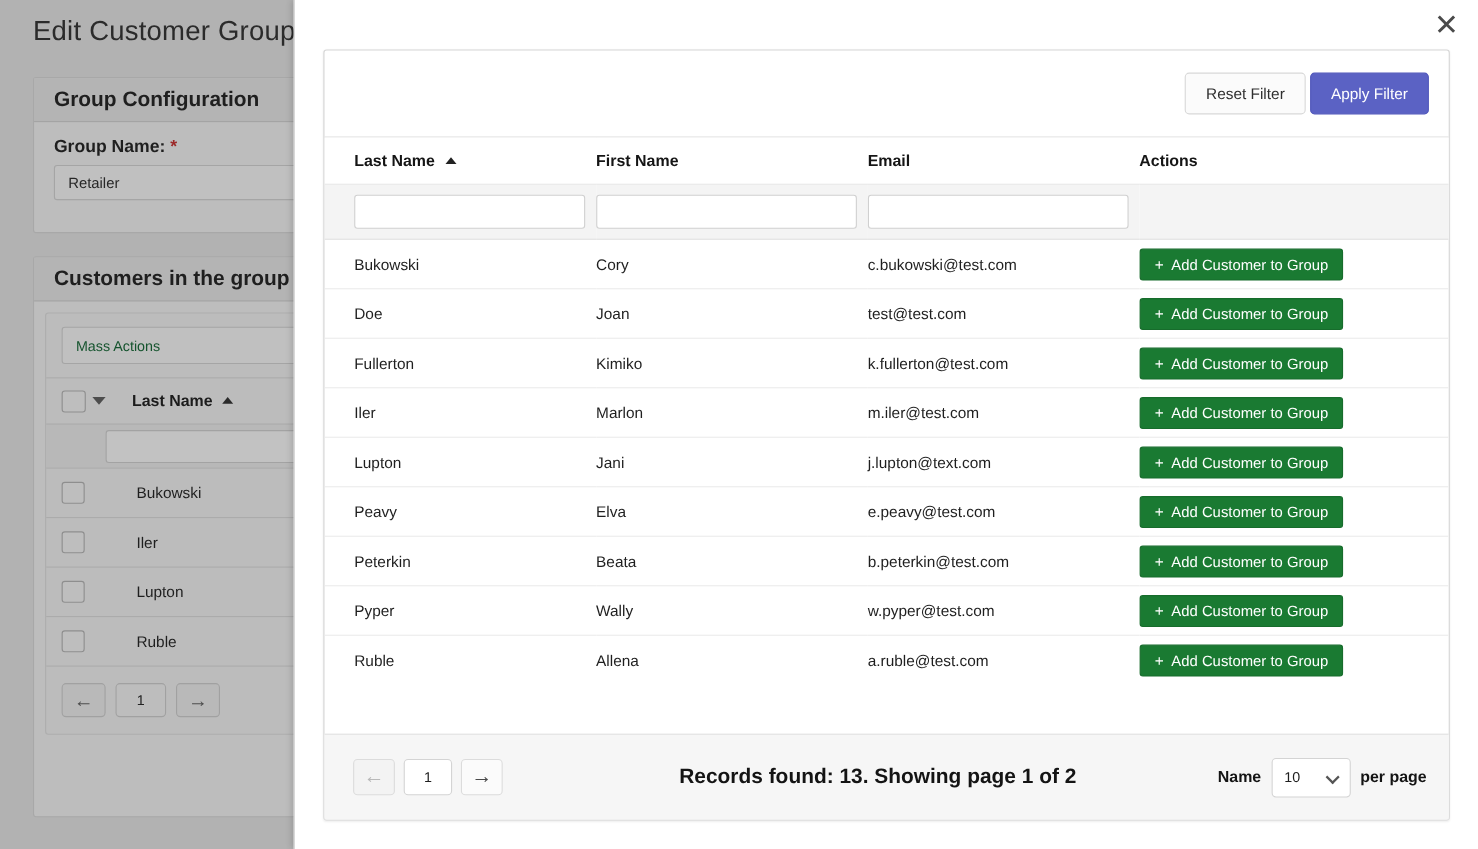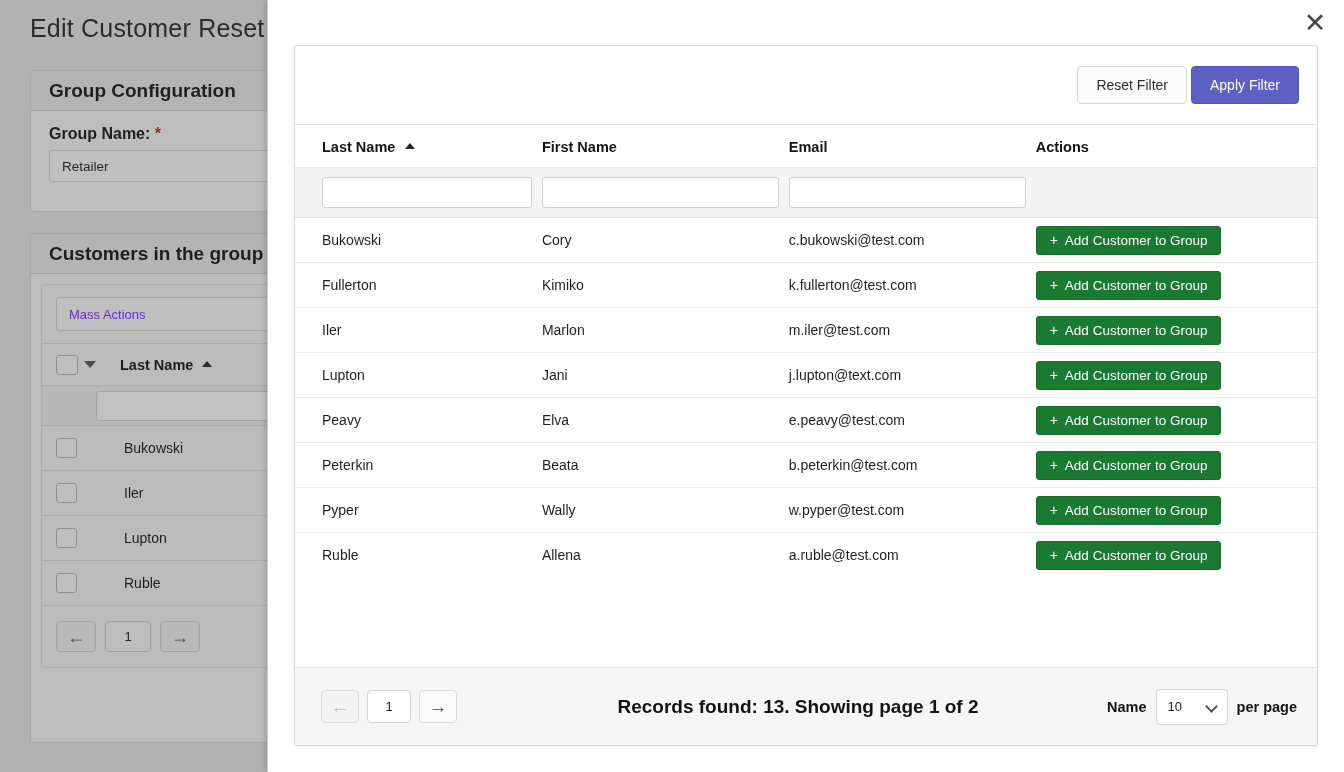--- a/index.html
+++ b/index.html
@@ -69,21 +69,21 @@
     background: #bcbcbc;
   }
   .bg-select {
     height: 34px;
     background: #c0c0c0;
     border: 1px solid #a5a5a5;
     border-radius: 3px;
     display: flex; align-items: center;
     padding-left: 12px;
     font-size: 13px;
-    color: #6d28d9;
+    color: #14532d;
   }
   .bg-th-row {
     display: flex; align-items: center;
     height: 42px;
     padding-left: 14px;
     border-top: 1px solid #ababab;
   }
   .bg-checkbox {
     width: 22px; height: 20px;
     border: 1px solid #8e8e8e;
@@ -365,21 +365,21 @@
     transform: rotate(-45deg);
   }
   .arrow-glyph { font-size: 19px; line-height: 1; }
 </style>
 </head>
 <body>
 
 <div id="page-root">
   <div class="bg-page"></div>
 
-  <div class="bg-title">Edit Customer Reset</div>
+  <div class="bg-title">Edit Customer Group</div>
 
   <div class="bg-panel" style="left:30px; top:70px; width:420px; height:142px;">
     <div class="bg-panel-head">Group Configuration</div>
     <div class="bg-panel-body">
       <div class="bg-label">
         <span>Group Name:</span>
         <span class="bg-req">*</span>
       </div>
       <div class="bg-input">Retailer</div>
     </div>
@@ -483,20 +483,29 @@
             <tr class="data-row">
               <td class="col-last">Bukowski</td>
               <td class="col-first">Cory</td>
               <td class="col-email">c.bukowski@test.com</td>
               <td class="col-act"><button class="btn-add">
                   <span class="plus">+</span>
                   <span>Add Customer to Group</span>
                 </button></td>
             </tr>
             <tr class="data-row">
+              <td class="col-last">Doe</td>
+              <td class="col-first">Joan</td>
+              <td class="col-email">test@test.com</td>
+              <td class="col-act"><button class="btn-add">
+                  <span class="plus">+</span>
+                  <span>Add Customer to Group</span>
+                </button></td>
+            </tr>
+            <tr class="data-row">
               <td class="col-last">Fullerton</td>
               <td class="col-first">Kimiko</td>
               <td class="col-email">k.fullerton@test.com</td>
               <td class="col-act"><button class="btn-add">
                   <span class="plus">+</span>
                   <span>Add Customer to Group</span>
                 </button></td>
             </tr>
             <tr class="data-row">
               <td class="col-last">Iler</td>

